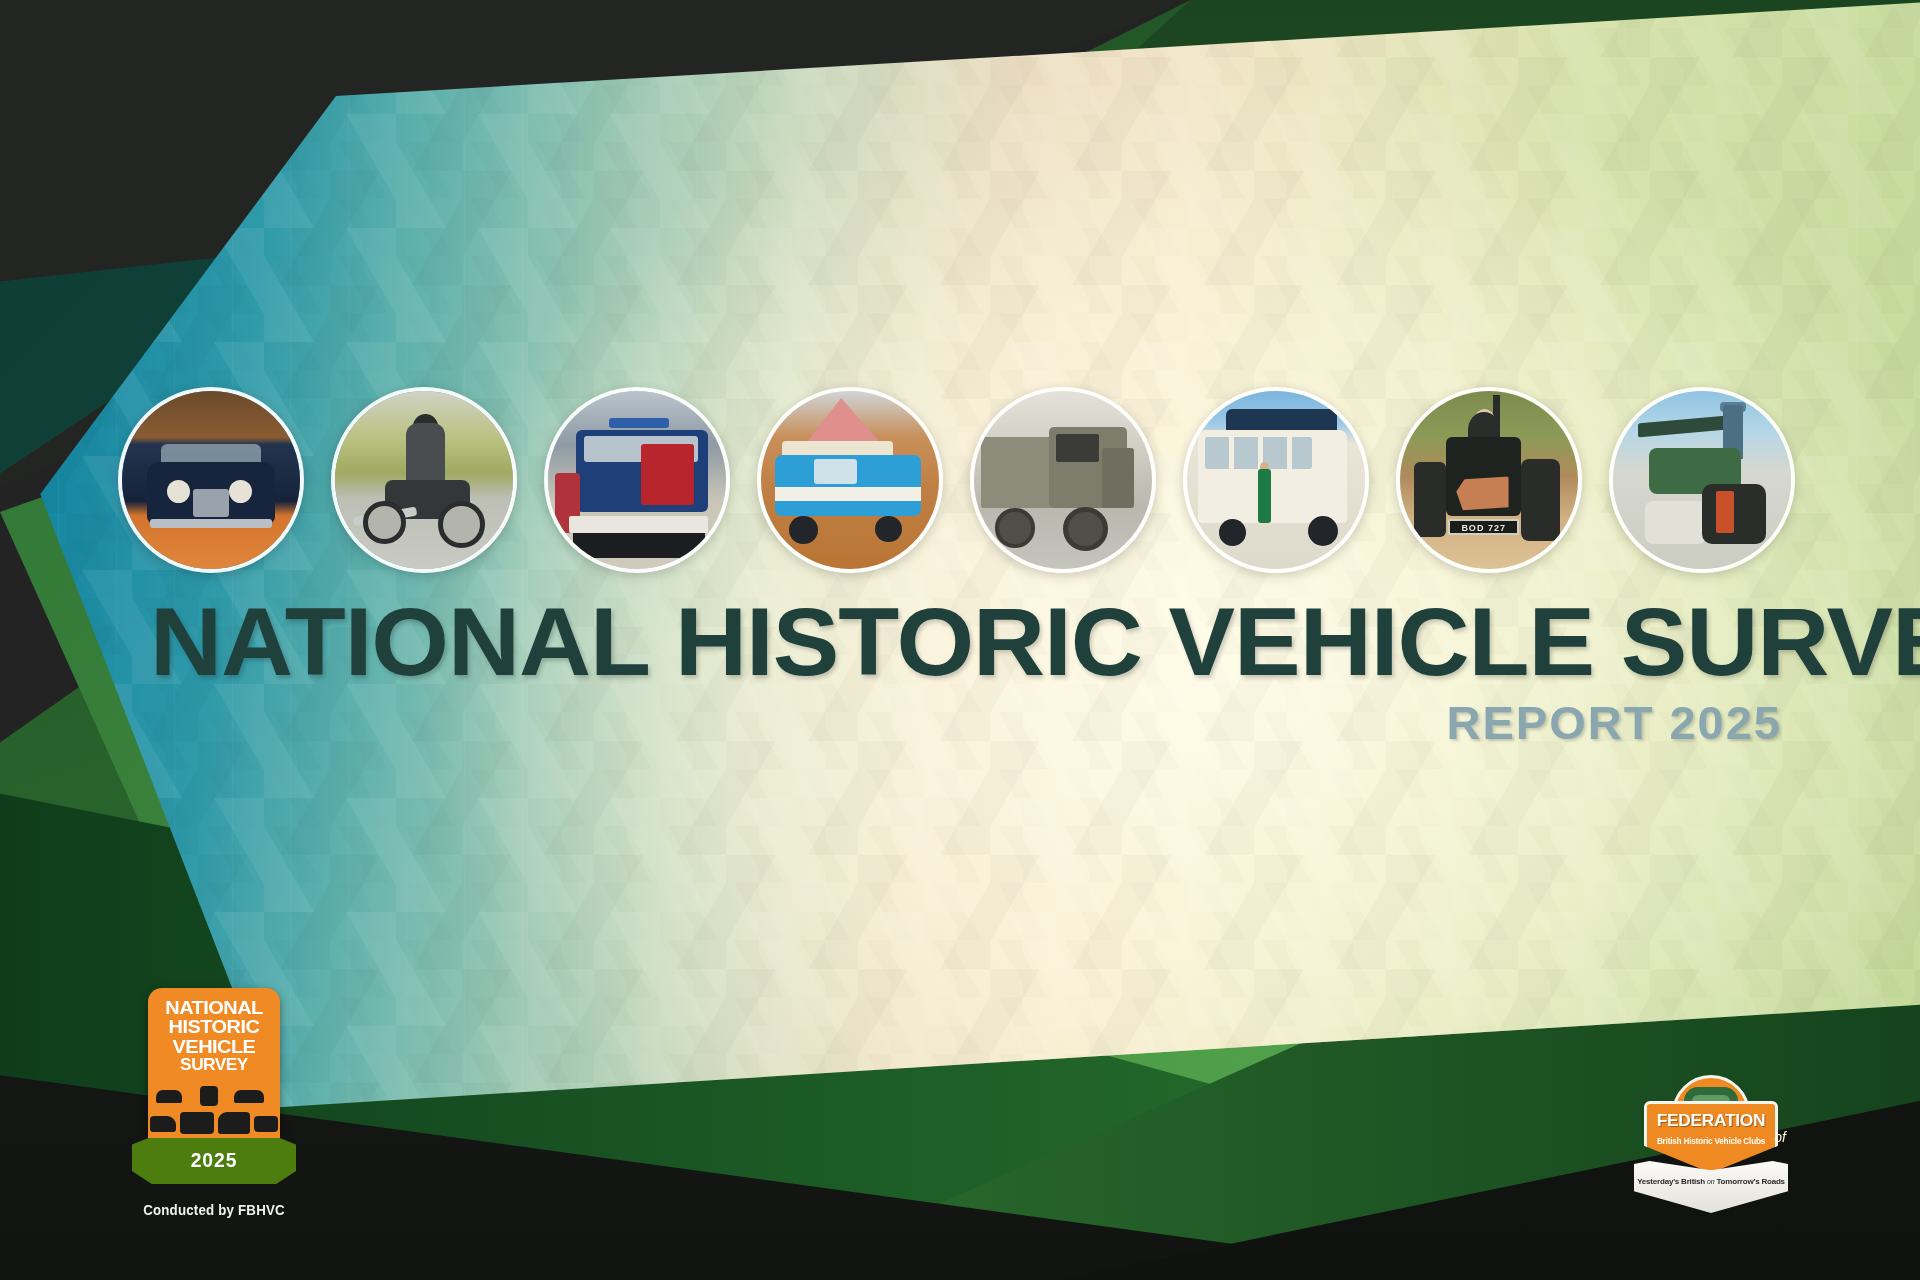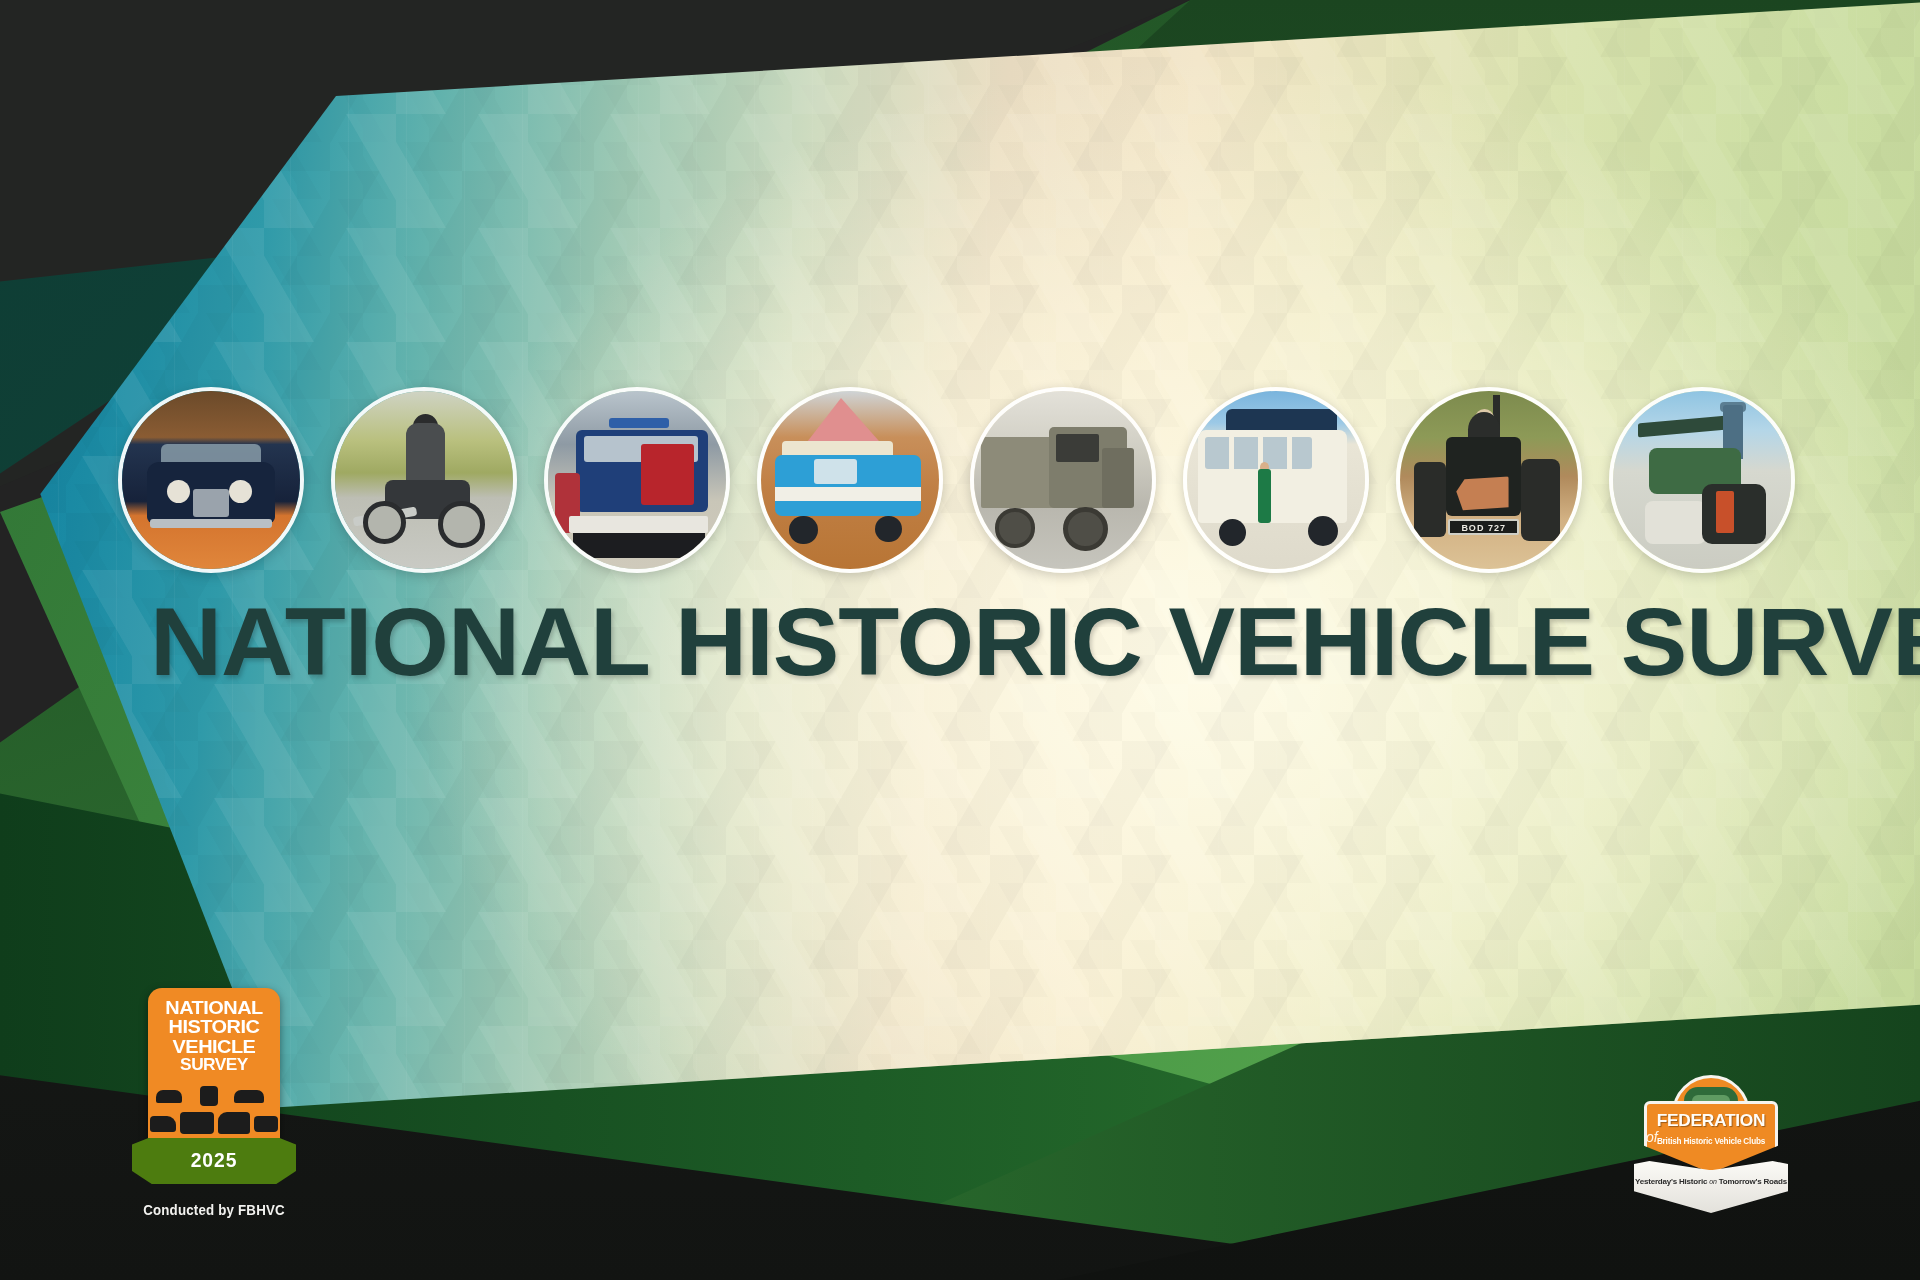--- a/index.html
+++ b/index.html
@@ -264,21 +264,21 @@
     background:#5f9b62; border-radius:6px;
   }
   .fed-w1{ position:absolute; left:46px; top:40px; width:14px; height:14px; background:#1a1a1a; border-radius:50%; }
   .fed-w2{ position:absolute; left:90px; top:40px; width:14px; height:14px; background:#1a1a1a; border-radius:50%; }
   .fed-name{
     position:absolute; left:10px; top:38px; width:130px; text-align:center;
     color:#fffdf8; font-size:17px; font-weight:bold; letter-spacing:-.3px;
     text-shadow:1px 1px 1px rgba(0,0,0,.35); transform:scaleX(1.02);
   }
   .fed-of{
-    position:absolute; left:10px; top:56px; width:130px; text-align:left;
+    position:absolute; left:20px; top:56px; width:130px; text-align:right;
     color:#fff4e2; font-size:14px; font-style:italic;
   }
   .fed-sub{
     position:absolute; left:10px; top:64px; width:130px; text-align:center;
     color:#fffdf8; font-size:8.2px; font-weight:bold; letter-spacing:-.2px;
   }
   .fed-ribbon{
     position:absolute; left:-2px; top:88px; width:154px; height:52px;
     background:linear-gradient(180deg,#fbfaf6 0%,#e3e1db 100%);
     clip-path:polygon(0 6%, 10% 0, 50% 18%, 90% 0, 100% 6%, 100% 58%, 50% 100%, 0 58%);
@@ -404,20 +404,21 @@
           <div class="roller"></div>
         <div class="wheel"></div>
           <div class="red"></div>
       </div>
     </div>
 
   </div>
 
   <div class="title-wrap">
     <div class="main-title">NATIONAL HISTORIC VEHICLE SURVEY</div>
+    <div class="sub-title">REPORT 2025</div>
   </div>
 
   <div class="survey-logo">
     <div class="sl-base"></div>
     <div class="sl-badge">
       <span class="ln">NATIONAL</span>
       <span class="ln">HISTORIC</span>
       <span class="ln">VEHICLE</span>
       <span class="ln small">SURVEY</span>
 
@@ -442,19 +443,19 @@
     <div class="fed-arch"></div>
     <div class="fed-car"></div>
     <div class="fed-w1"></div>
     <div class="fed-w2"></div>
     <div class="fed-shield"></div>
     <div class="fed-name">FEDERATION</div>
     <div class="fed-of">of</div>
     <div class="fed-sub">British Historic Vehicle Clubs</div>
     <div class="fed-ribbon"></div>
     <div class="fed-ribbon-txt">
-      <span>Yesterday's Historic</span>
+      <span>Yesterday's British</span>
       <em>on</em>
       <span>Tomorrow's Roads</span>
     </div>
   </div>
 
 </div>
 
 </body></html>

